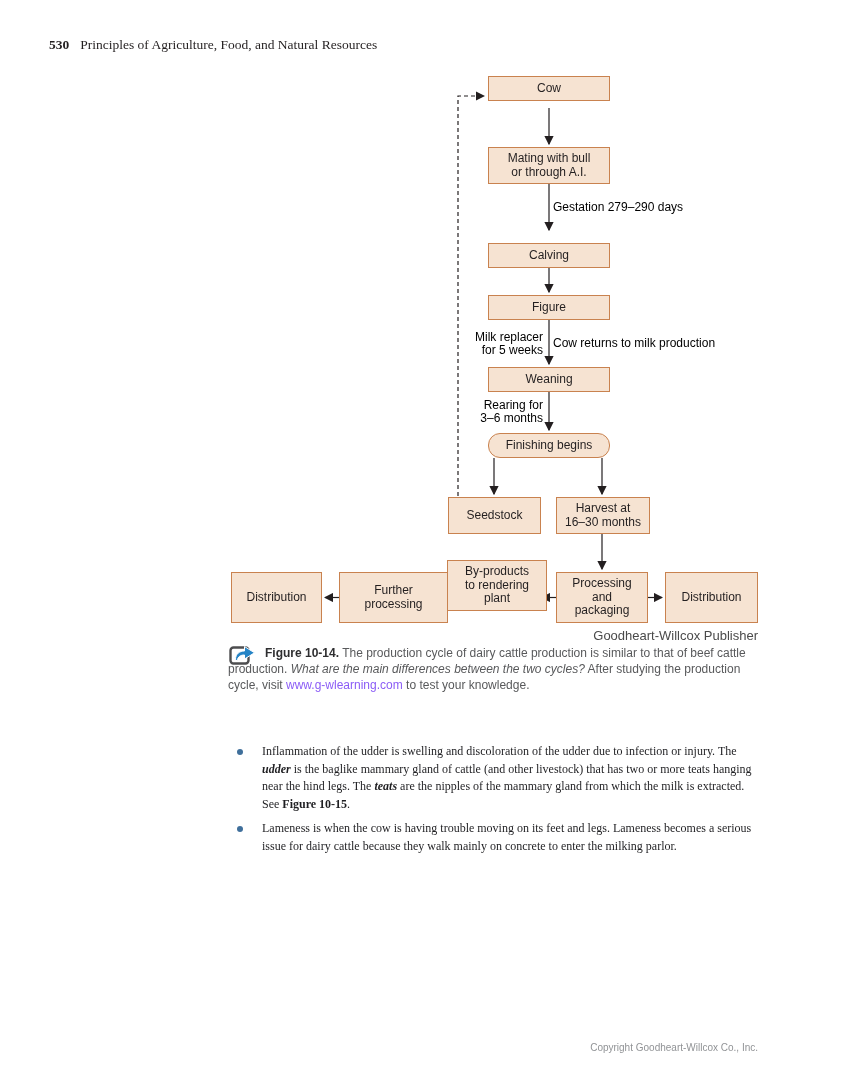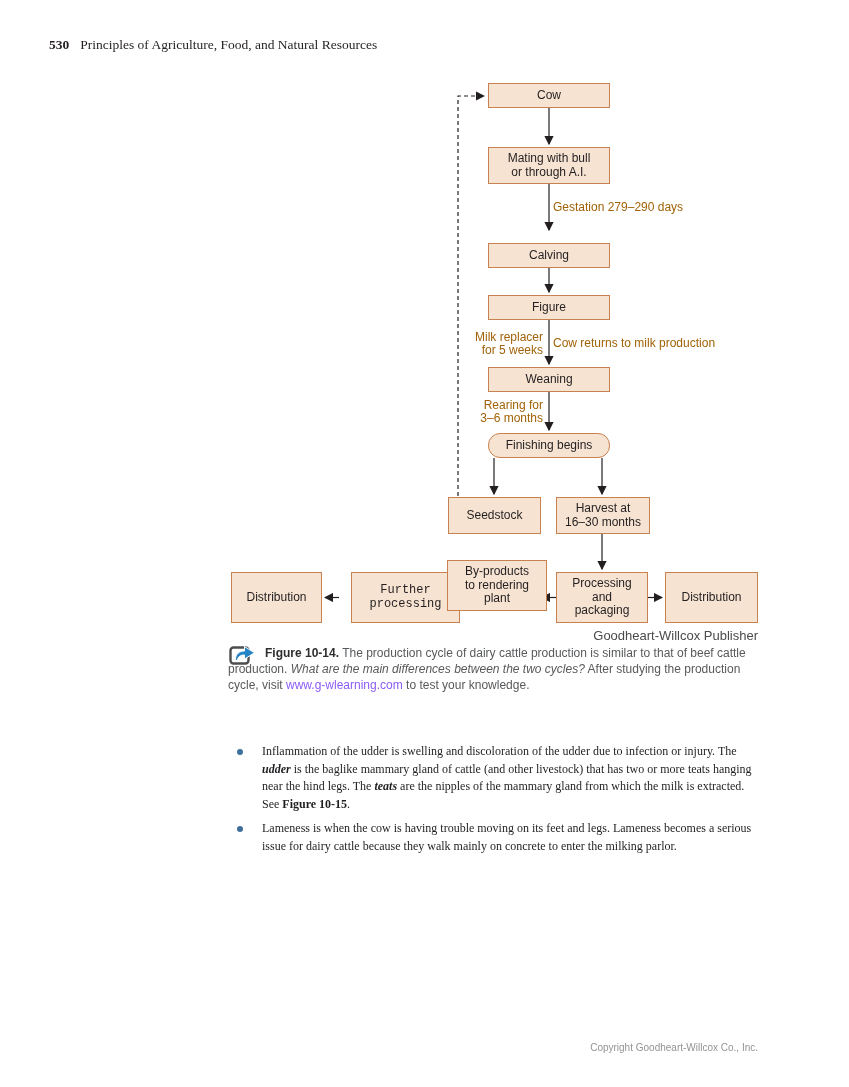--- a/index.html
+++ b/index.html
@@ -18,21 +18,21 @@
   svg.wires{position:absolute;left:0;top:0;z-index:1;pointer-events:none;}
   .fc-box{
     position:absolute;z-index:2;box-sizing:border-box;
     background:#f6e3d2;border:1.5px solid #c9824f;
     display:flex;align-items:center;justify-content:center;
     font-size:12px;line-height:13.5px;color:#231f20;text-align:center;
     white-space:pre-line;
   }
   .fc-label{
     position:absolute;z-index:2;font-size:12px;line-height:12.5px;
-    color:#a16207;white-space:pre-line;
+    color:#000000;white-space:pre-line;
   }
   .fc-label.ralign{text-align:right;}
   .publisher{
     position:absolute;right:91px;top:628px;z-index:2;
     font-size:13px;color:#4a4a4a;
   }
   
   .caption{
     position:absolute;left:228px;top:645px;width:533px;
     font-size:12px;line-height:16px;color:#58595b;
@@ -84,32 +84,32 @@
       <path d="M602,458 V494" marker-end="url(#ah)"></path>
       <path d="M602,534 V569" marker-end="url(#ah)"></path>
       <path d="M556,597.5 H542" marker-end="url(#ah)"></path>
       <path d="M447,597.5 H433" marker-end="url(#ah)"></path>
       <path d="M339,597.5 H325" marker-end="url(#ah)"></path>
       <path d="M648,597.5 H662" marker-end="url(#ah)"></path>
       <path d="M458,496 V96 H484" stroke-dasharray="4 3" marker-end="url(#ah)"></path>
     </g>
   </svg>
 
-  <div class="fc-box" style="left:488px;top:83px;width:122px;height:25px;">Cow</div>
+  <div class="fc-box" style="left:488px;top:76px;width:122px;height:25px;">Cow</div>
   <div class="fc-box" style="left:488px;top:147px;width:122px;height:37px;">Mating with bull
 or through A.I.</div>
   <div class="fc-box" style="left:488px;top:233px;width:122px;height:25px;margin-top:10px;">Calving</div>
   <div class="fc-box" style="left:488px;top:295px;width:122px;height:25px;">Figure</div>
   <div class="fc-box" style="left:488px;top:367px;width:122px;height:25px;">Weaning</div>
   <div class="fc-box" style="left:488px;top:433px;width:122px;height:25px;border-radius:12px;">Finishing begins</div>
   <div class="fc-box" style="left:448px;top:497px;width:93px;height:37px;">Seedstock</div>
   <div class="fc-box" style="left:556px;top:497px;width:94px;height:37px;">Harvest at
 16–30 months</div>
   <div class="fc-box" style="left:231px;top:572px;width:91px;height:51px;">Distribution</div>
-  <div class="fc-box" style="left:351px;top:572px;width:109px;height:51px;font-family:Liberation Mono, monospace;">Further
+  <div class="fc-box" style="left:339px;top:572px;width:109px;height:51px;">Further
 processing</div>
   <div class="fc-box" style="left:447px;top:560px;width:100px;height:51px;">By-products
 to rendering
 plant</div>
   <div class="fc-box" style="left:556px;top:572px;width:92px;height:51px;">Processing
 and
 packaging</div>
   <div class="fc-box" style="left:665px;top:572px;width:93px;height:51px;">Distribution</div>
 
   <div class="fc-label" style="left:553px;top:201px;">Gestation 279–290 days</div>

